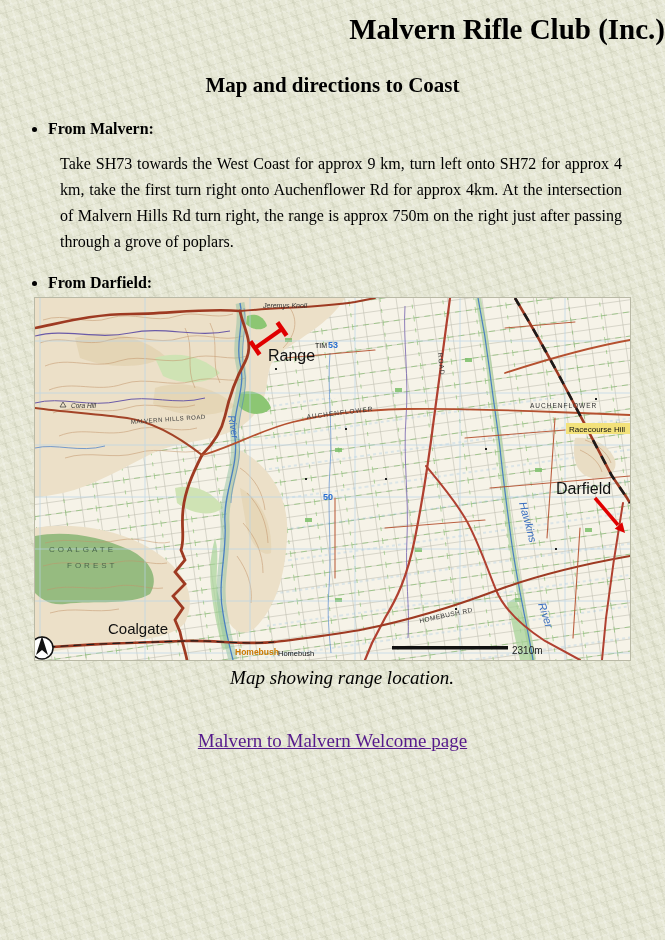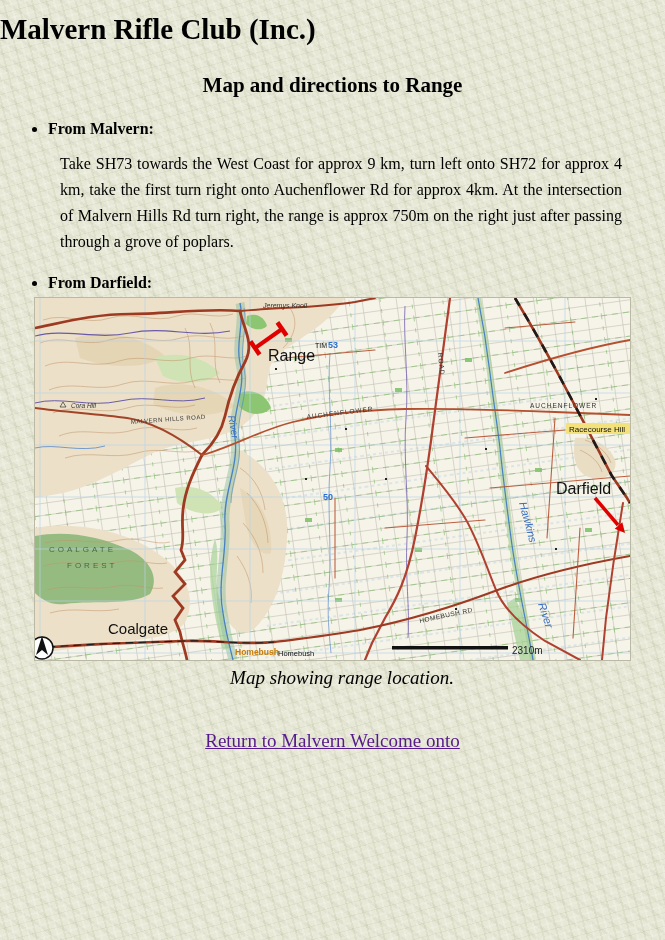--- a/index.html
+++ b/index.html
@@ -7,38 +7,38 @@
     width:665px;height:940px;
     font-family:"Liberation Serif","DejaVu Serif",serif;
     color:#000;
     background-color:#e7e8d6;
     background-image:
       repeating-linear-gradient(75deg, rgba(255,255,255,0.20) 0 2px, rgba(255,255,255,0) 2px 7px, rgba(140,145,110,0.10) 7px 9px, rgba(255,255,255,0) 9px 14px),
       repeating-linear-gradient(-15deg, rgba(120,125,95,0.08) 0 1px, rgba(255,255,255,0) 1px 6px, rgba(255,255,255,0.16) 6px 8px, rgba(255,255,255,0) 8px 13px),
       repeating-linear-gradient(35deg, rgba(130,135,100,0.07) 0 3px, rgba(255,255,255,0) 3px 11px);
     overflow:hidden;
   }
-  h1{font-size:29px;text-align:left;margin:13px 0 0 0;font-weight:bold;}
+  h1{font-size:29px;text-align:right;margin:13px 0 0 0;font-weight:bold;}
   h2{font-size:21px;text-align:center;margin:27px 0 22px 0;font-weight:bold;}
   ul.directions{margin:0 43px 0 20px;padding-left:28px;}
   ul.directions li{font-size:16px;margin-bottom:4px;}
   ul.directions .dir-head{font-weight:bold;}
   ul.directions p{margin:13px 0 19px 12px;text-align:justify;line-height:26px;font-size:16px;}
   .map-wrap{text-align:center;margin-top:5px;line-height:0;}
   .map-frame{display:inline-block;line-height:0;border:1px solid #b9b9a6;}
   .caption{font-style:italic;text-align:center;font-size:19px;margin:5px 0 0 0;line-height:24px;padding-left:19px;}
   .footer-link{text-align:center;margin:40px 0 0 0;font-size:19px;}
   .footer-link a{color:#551a8b;text-decoration:underline;}
   svg text{font-family:"Liberation Sans","DejaVu Sans",sans-serif;}
 </style>
 </head>
 <body>
 
 <h1>Malvern Rifle Club (Inc.)</h1>
-<h2>Map and directions to Range</h2>
+<h2>Map and directions to Coast</h2>
 
 <ul class="directions">
   <li>
     <span class="dir-head">From Malvern:</span>
     <p>Take SH73 towards the West Coast for approx 9 km, turn left onto SH72 for approx 4 km, take the first turn right onto Auchenflower Rd for approx 4km. At the intersection of Malvern Hills Rd turn right, the range is approx 750m on the right just after passing through a grove of poplars.</p>
   </li>
   <li>
     <span class="dir-head">From Darfield:</span>
   </li>
 </ul>
@@ -225,14 +225,14 @@
     <rect x="357" y="348" width="116" height="3.5" fill="#111"></rect>
     <text x="477" y="356" font-size="10" fill="#222">2310m</text>
   </g>
 </svg>
 </span>
 </div>
 
 <p class="caption">Map showing range location.</p>
 
 <p class="footer-link">
-  <a href="#">Return to Malvern Welcome onto</a>
+  <a href="#">Malvern to Malvern Welcome page</a>
 </p>
 
 </body></html>

